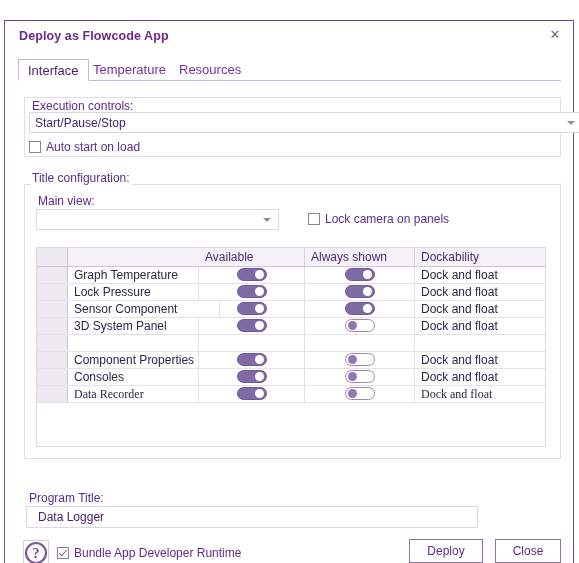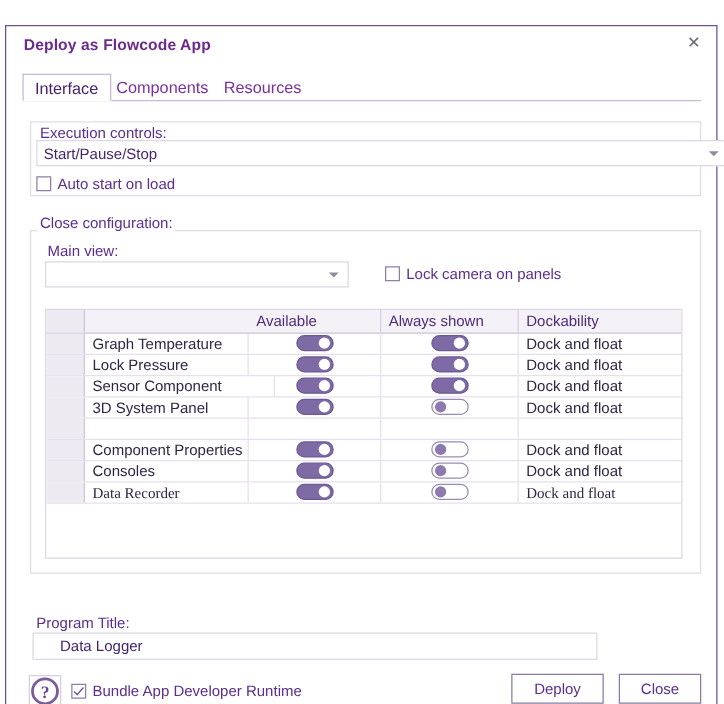--- a/index.html
+++ b/index.html
@@ -110,21 +110,21 @@
   }
 
   
   .textbox {
     position: absolute;
     border: 1px solid #ded5e6;
     background: #ffffff;
     box-sizing: border-box;
     font-size: 12px;
     color: #45246b;
-    padding-left: 21px;
+    padding-left: 11px;
     line-height: 20px;
     white-space: nowrap;
     overflow: hidden;
   }
   .combo {
     position: absolute;
     border: 1px solid #ded5e6;
     background: #ffffff;
     box-sizing: border-box;
     font-size: 12px;
@@ -302,38 +302,38 @@
 <div class="window">
 
   <div class="titlebar">
     <div class="title-text">Deploy as Flowcode App</div>
     <div class="close-btn">✕</div>
   </div>
 
   <div class="tabstrip">
     <div class="tabstrip-line"></div>
     <div class="tab active" style="left:0px;">Interface</div>
-    <div class="tab" style="left:66px;">Components</div>
+    <div class="tab" style="left:66px;">Temperature</div>
     <div class="tab" style="left:152px;text-align:center;">Resources</div>
   </div>
 
   <div class="groupbox" style="left:19px; top:76px; width:537px; height:60px;"></div>
   <div class="group-label" style="left:25px; top:78px;">Execution controls:</div>
 
   <div class="combo" style="left:24px; top:91px; width:554px; height:21px;">
     <span>Start/Pause/Stop</span>
     <span class="combo-arrow"></span>
   </div>
 
   <div class="checkrow" style="left:24px; top:118px;">
     <span class="checkbox"></span><span>Auto start on load</span>
   </div>
 
   <div class="groupbox" style="left:19px; top:163px; width:537px; height:275px;"></div>
-  <div class="group-label" style="left:25px; top:150px;">Close configuration:</div>
+  <div class="group-label" style="left:25px; top:150px;">Title configuration:</div>
 
   <div class="group-label" style="left:31px; top:173px; background:transparent;">Main view:</div>
 
   <div class="combo" style="left:31px; top:188px; width:243px; height:21px;">
     <span></span>
     <span class="combo-arrow"></span>
   </div>
 
   <div class="checkrow" style="left:303px; top:190px;">
     <span class="checkbox"></span><span>Lock camera on panels</span>

